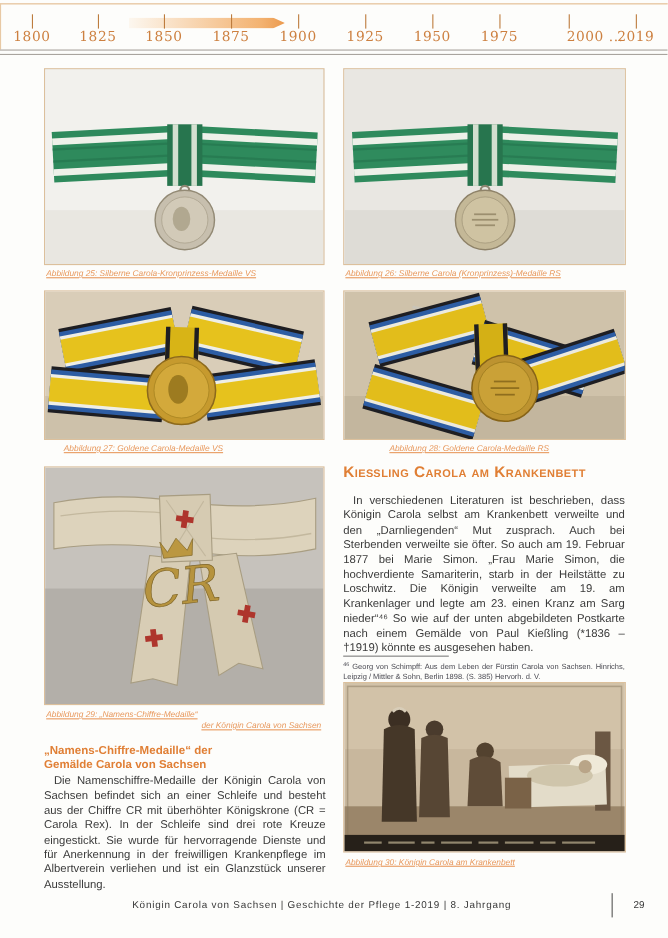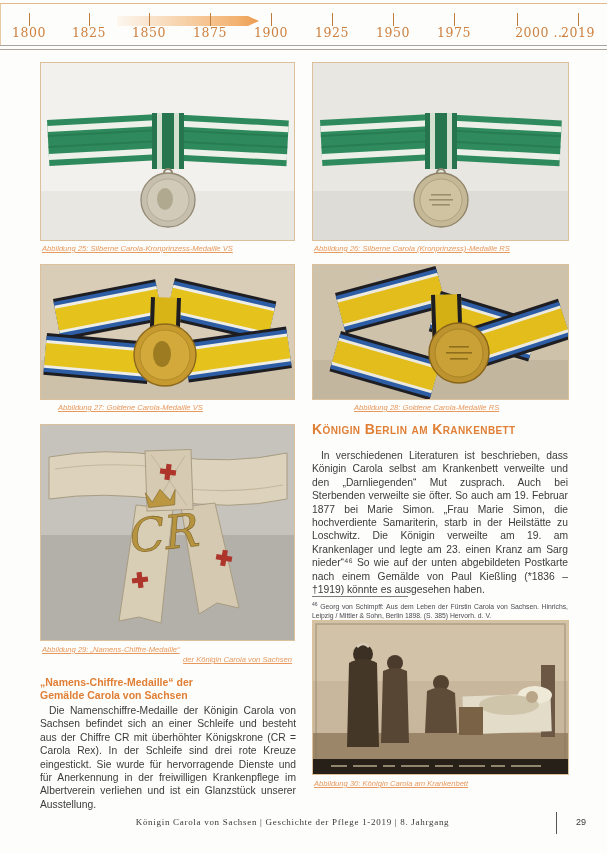--- a/index.html
+++ b/index.html
@@ -26,21 +26,21 @@
   .heading{position:absolute;font-variant:small-caps;font-weight:bold;font-size:14px;
     letter-spacing:.4px;color:#e07f35;}
   .subheading{position:absolute;font-weight:bold;font-size:10.5px;line-height:13px;color:#e07f35;}
   .bodytext{position:absolute;font-size:10.3px;line-height:13.4px;text-align:justify;color:#3b3b3b;}
   .bodytext .indent{display:inline-block;width:9px;}
   .footnote-rule{position:absolute;border-top:1px solid #7d7d7d;width:96px;}
   .footnote{position:absolute;font-size:6.8px;line-height:8.6px;color:#4a4a52;text-align:justify;}
   .footnote sup{font-size:5px;}
   
   .footer-text{position:absolute;left:40px;top:817px;width:505px;text-align:center;
-    font-size:9px;letter-spacing:.7px;color:#383838;font-family:Liberation Serif, serif;}
+    font-size:9px;letter-spacing:.7px;color:#383838;}
   .footer-divider{position:absolute;left:556px;top:812px;width:1px;height:22px;background:#555;}
   .footer-page{position:absolute;left:564px;top:817px;width:34px;text-align:center;
     font-size:9px;color:#383838;}
 </style>
 </head>
 <body>
 
 <div class="timeline">
   <div class="tl-arrow"></div>
   <div class="tl-tick" style="left:28px"></div>
@@ -242,21 +242,21 @@
 </div>
 
 <div class="caption" style="left:42px;top:645px;width:250px;">Abbildung 29: „Namens-Chiffre-Medaille“</div>
 <div class="caption" style="left:42px;top:655px;width:250px;text-align:right;">der Königin Carola von Sachsen</div>
 
 <div class="subheading" style="left:40px;top:676px;width:256px;">„Namens-Chiffre-Medaille“ der</div>
 <div class="subheading" style="left:40px;top:689px;width:256px;">Gemälde Carola von Sachsen</div>
 
 <div class="bodytext" style="left:40px;top:704px;width:256px;height:110px;"><span class="indent"></span><span>Die Namenschiffre-Medaille der Königin Carola von Sachsen befindet sich an einer Schleife und besteht aus der Chiffre CR mit überhöhter Königskrone (CR = Carola Rex). In der Schleife sind drei rote Kreuze eingestickt. Sie wurde für hervorragende Dienste und für Anerkennung in der freiwilligen Krankenpflege im Albertverein verliehen und ist ein Glanzstück unserer Ausstellung.</span></div>
 
-<div class="heading" style="left:312px;top:421px;width:256px;">Königin Berlin am Krankenbett</div>
+<div class="heading" style="left:312px;top:421px;width:256px;">Kießling Carola am Krankenbett</div>
 
 <div class="bodytext" style="left:312px;top:449px;width:256px;height:142px;"><span class="indent"></span><span>In verschiedenen Literaturen ist beschrieben, dass Königin Carola selbst am Krankenbett verweilte und den „Darnliegenden“ Mut zusprach. Auch bei Sterbenden verweilte sie öfter. So auch am 19. Februar 1877 bei Marie Simon. „Frau Marie Simon, die hochverdiente Samariterin, starb in der Heilstätte zu Loschwitz. Die Königin verweilte am 19. am Krankenlager und legte am 23. einen Kranz am Sarg nieder“⁴⁶ So wie auf der unten abgebildeten Postkarte nach einem Gemälde von Paul Kießling (*1836 – †1919) könnte es ausgesehen haben.</span></div>
 
 <div class="footnote-rule" style="left:312px;top:596px;"></div>
 <div class="footnote" style="left:312px;top:600px;width:256px;"><sup>46</sup> <span>Georg von Schimpff: Aus dem Leben der Fürstin Carola von Sachsen. Hinrichs, Leipzig / Mittler &amp; Sohn, Berlin 1898. (S. 385) Hervorh. d. V.</span></div>
 
 <div class="photo" style="left:312px;top:620px;width:255px;height:153px;">
   <svg width="255" height="153" viewBox="0 0 255 153">
     <rect width="255" height="153" fill="#c8b79d"></rect>
     <rect width="255" height="60" fill="#d2c2a8"></rect>

